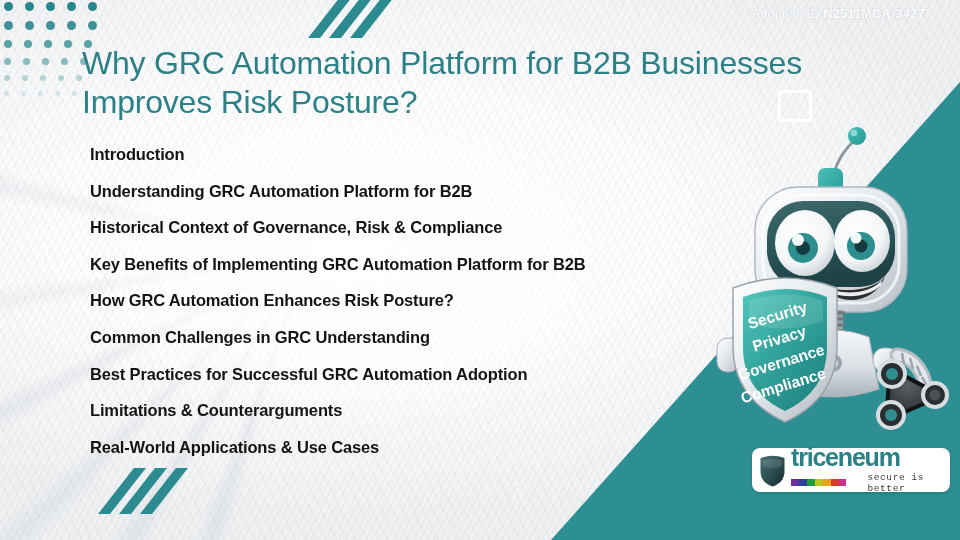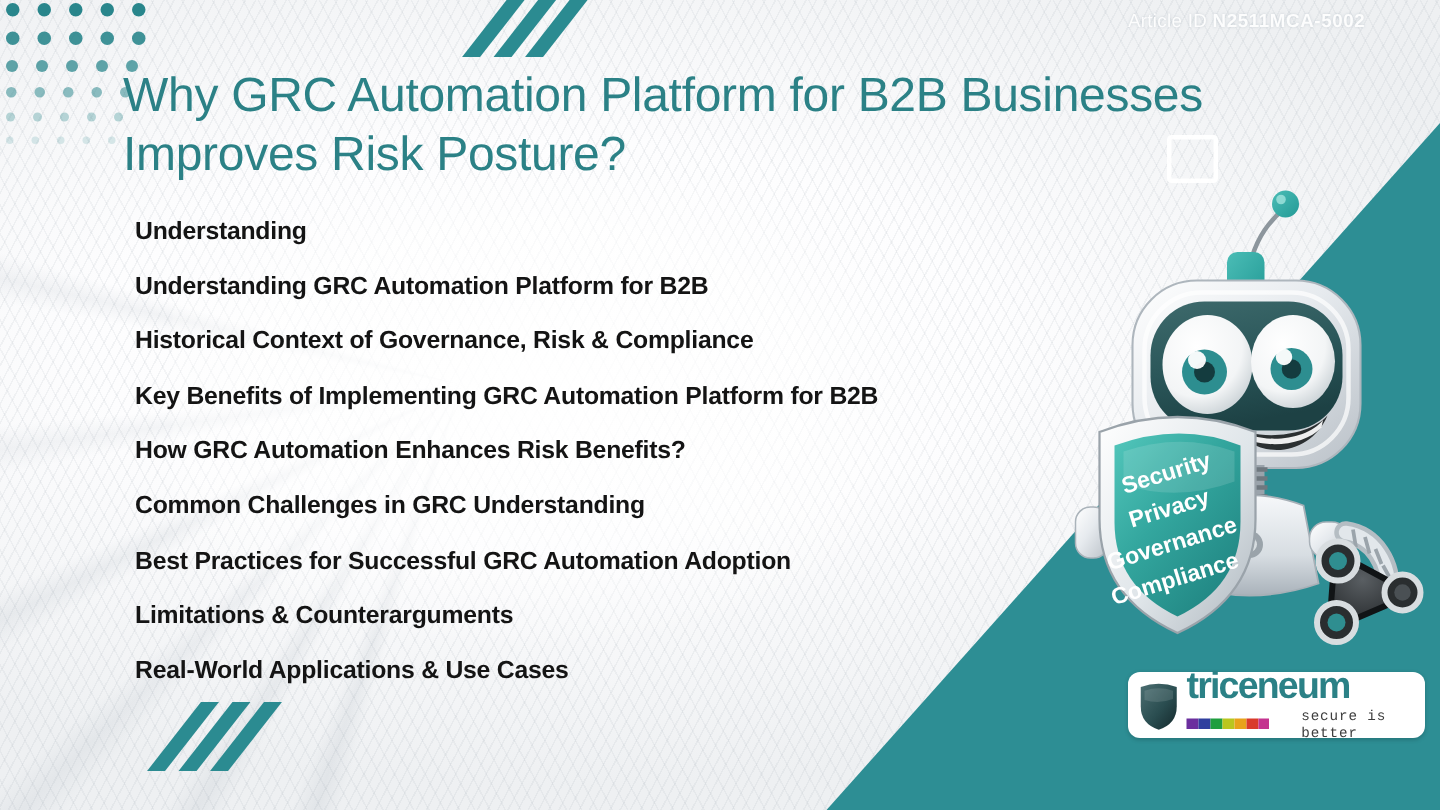--- a/index.html
+++ b/index.html
@@ -201,32 +201,32 @@
   </div>
   <div class="slashes slashes-bottom">
     <span class="sl"></span>
       <span class="sl"></span>
       <span class="sl"></span>
   </div>
 
   <div class="sq-outline"></div>
 
   <div class="article-id">
-    <span>Article ID</span>
-    <span class="code">N2511MCA-5002</span>
+    <span>Adoption ID</span>
+    <span class="code">N2511MCA-3427</span>
   </div>
 
   <h1 class="title">Why GRC Automation Platform for B2B Businesses Improves Risk Posture?</h1>
 
   <ul class="toc">
-    <li>Understanding</li>
+    <li>Introduction</li>
     <li>Understanding GRC Automation Platform for B2B</li>
     <li>Historical Context of Governance, Risk &amp; Compliance</li>
     <li>Key Benefits of Implementing GRC Automation Platform for B2B</li>
-    <li>How GRC Automation Enhances Risk Benefits?</li>
+    <li>How GRC Automation Enhances Risk Posture?</li>
     <li>Common Challenges in GRC Understanding</li>
     <li>Best Practices for Successful GRC Automation Adoption</li>
     <li>Limitations &amp; Counterarguments</li>
     <li>Real-World Applications &amp; Use Cases</li>
   </ul>
 
   <div class="robot">
     <svg viewBox="0 0 255 330" width="255" height="330">
       <defs>
         <linearGradient id="gMetal" x1="0" y1="0" x2="1" y2="1">

